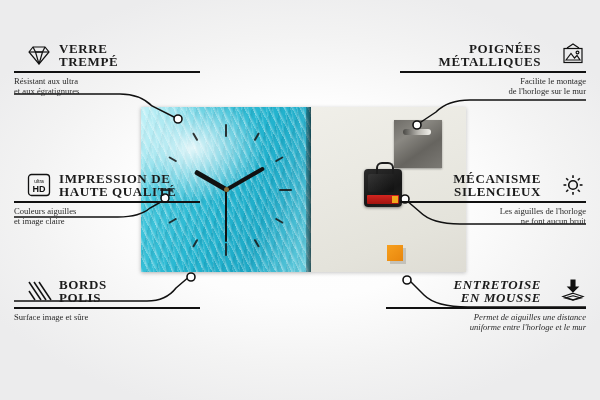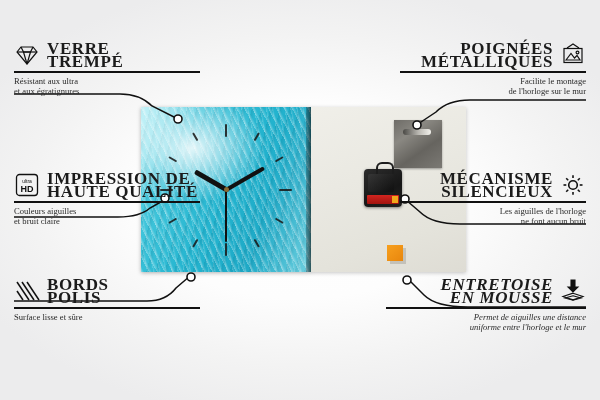--- a/index.html
+++ b/index.html
@@ -92,30 +92,30 @@
     position:absolute;left:76px;top:138px;width:16px;height:16px;
     background:linear-gradient(140deg,#f7a01e,#e8860d);
     box-shadow:3px 3px 0 rgba(120,115,105,.28);
   }
   
   .callout{position:absolute;width:186px;}
   .callout .head{display:flex;align-items:center;gap:7px;}
   .callout.left .head{justify-content:flex-start;}
   .callout.right .head{justify-content:flex-end;}
   .callout .title{
-    font-size:17px;font-weight:bold;letter-spacing:.6px;color:#1b1b1b;
+    font-size:13px;font-weight:bold;letter-spacing:.6px;color:#1b1b1b;
     line-height:13px;text-transform:uppercase;
   }
   .callout.right .title{text-align:right;}
   .callout .rule{height:1.6px;background:#111;margin:3px 0 3px 0;width:100%;}
   .callout .desc{
     font-size:8.6px;line-height:10.4px;color:#2a2a2a;
   }
   .callout.right .desc{text-align:right;}
-  .ico{width:26px;height:24px;flex:0 0 26px;}
+  .ico{width:26px;height:24px;flex:0 0 26px;margin-left:12px;}
   .ico svg{display:block;width:26px;height:24px;}
   
   #links{position:absolute;left:0;top:0;width:600px;height:400px;pointer-events:none;}
 </style>
 </head>
 <body>
 
 <div id="stage">
 
   <div class="panel" id="clock-panel">
@@ -235,21 +235,21 @@
           <text x="13" y="10" font-family="Liberation Sans, sans-serif" font-size="5" text-anchor="middle" fill="#111">ultra</text>
           <text x="13" y="19" font-family="Liberation Sans, sans-serif" font-size="9" font-weight="bold" text-anchor="middle" fill="#111">HD</text>
         </svg>
       </span>
       <span class="title">
         <span>IMPRESSION DE</span><br><span>HAUTE QUALITÉ</span>
       </span>
     </div>
     <div class="rule"></div>
     <div class="desc">
-      <span>Couleurs aiguilles</span><br><span>et bruit claire</span>
+      <span>Couleurs aiguilles</span><br><span>et image claire</span>
     </div>
   </div>
 
   <div class="callout left" id="co-2" style="left:14px;top:278px;">
     <div class="head">
       <span class="ico">
         <svg viewBox="0 0 26 24">
             <g stroke="#111" stroke-width="1.5" fill="none">
           <path d="M3 3 L15 21"></path>
               <path d="M8 3 L20 21"></path>
@@ -257,21 +257,21 @@
               <path d="M3 12 L9 21"></path>
         </g>
           </svg>
       </span>
       <span class="title">
         <span>BORDS</span><br><span>POLIS</span>
       </span>
     </div>
     <div class="rule"></div>
     <div class="desc">
-      <span>Surface lisse et sûre</span>
+      <span>Surface image et sûre</span>
     </div>
   </div>
 
   <div class="callout right" id="co-4" style="left:400px;top:172px;">
     <div class="head">
       <span class="title">
         <span>MÉCANISME</span><br><span>SILENCIEUX</span>
       </span>
       <span class="ico">
         <svg viewBox="0 0 26 24">

